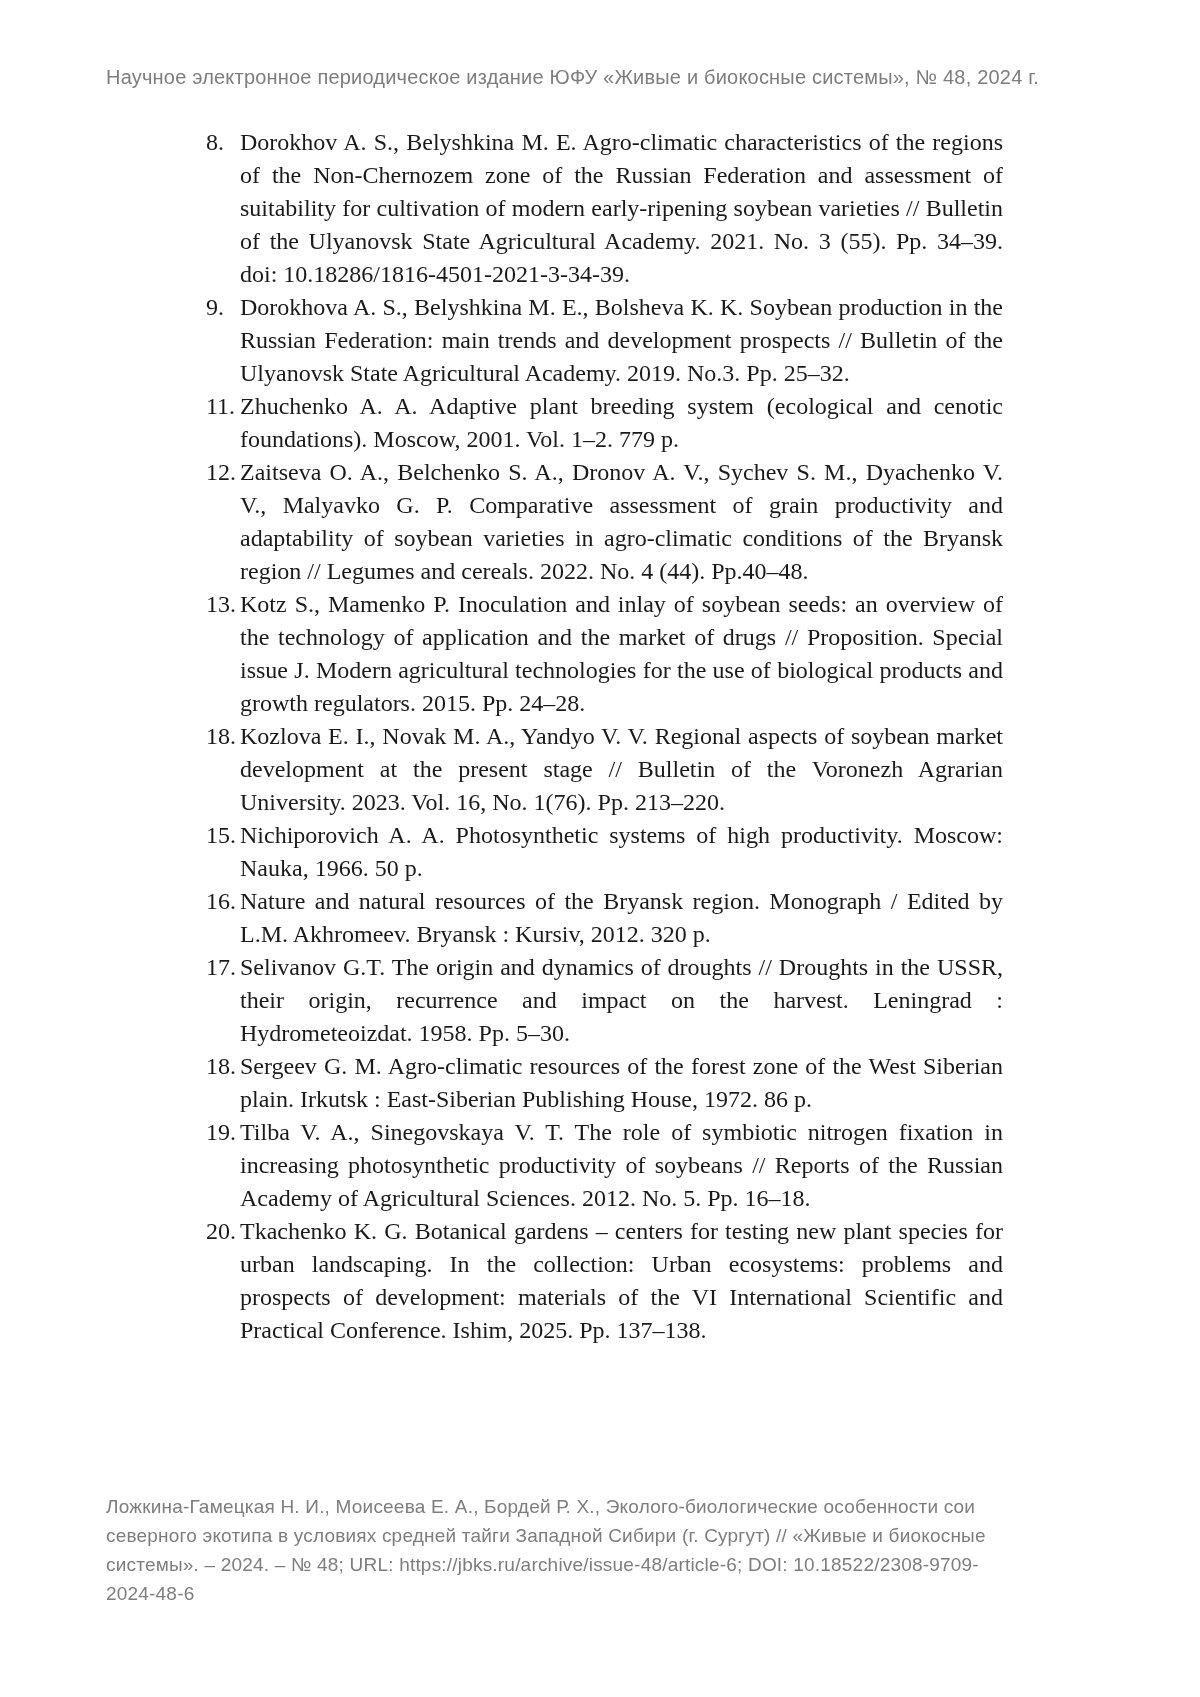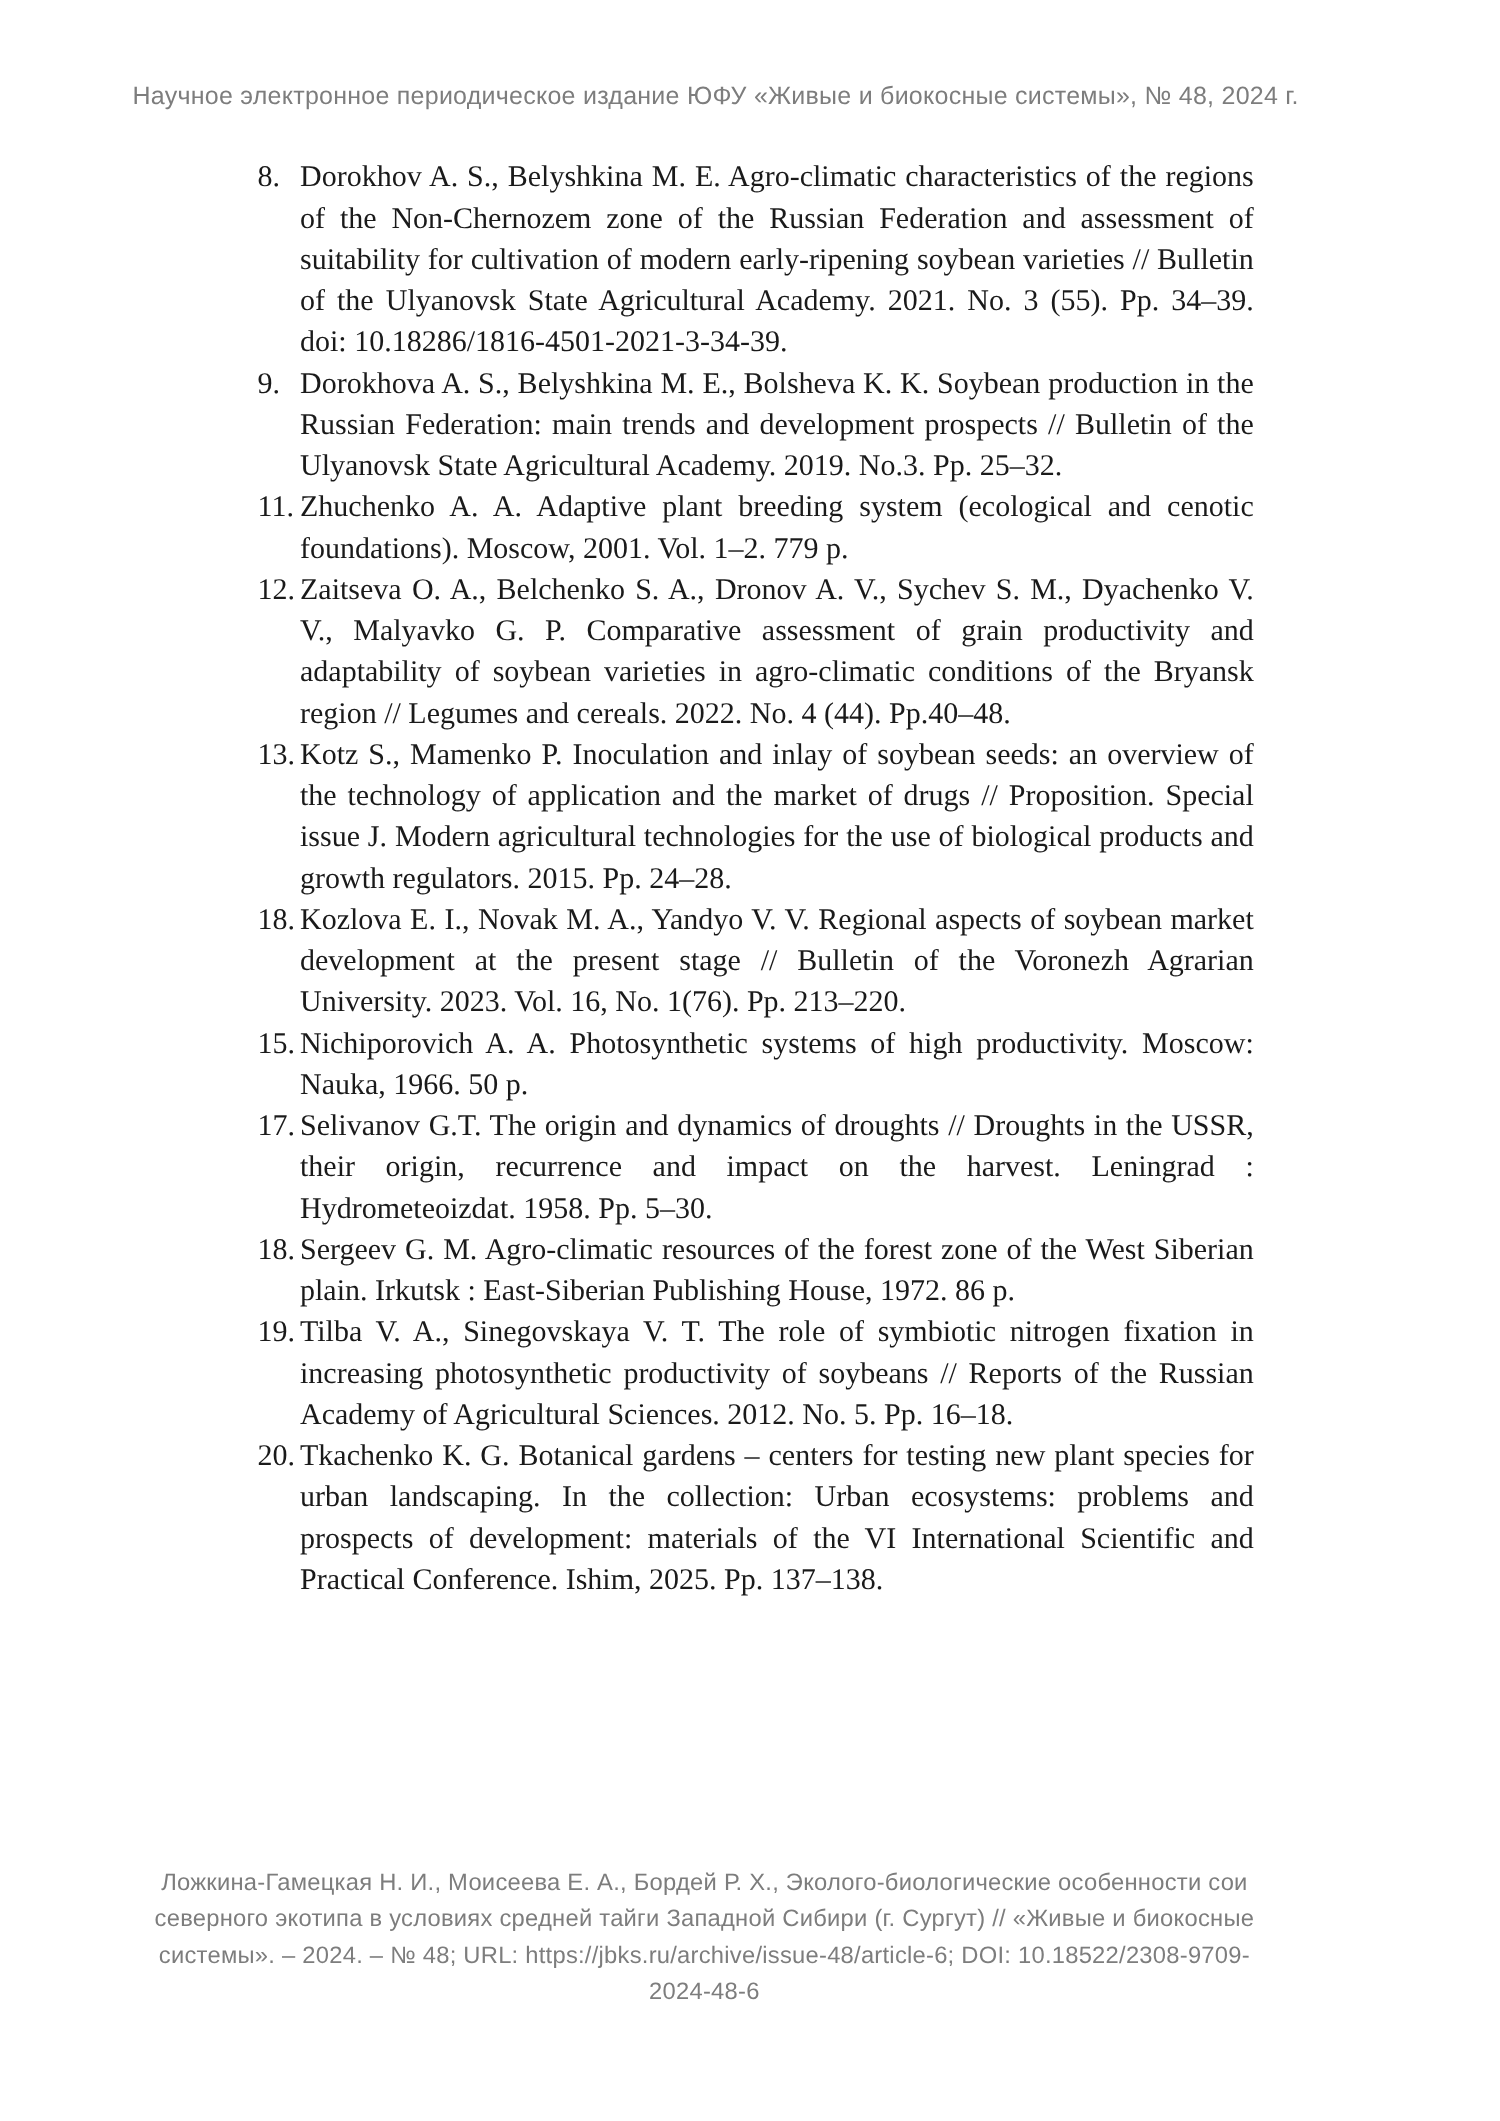--- a/index.html
+++ b/index.html
@@ -55,21 +55,20 @@
     position: absolute;
     top: 1492px;
     left: 106px;
     width: 915px;
     font-family: "Liberation Sans", "DejaVu Sans", sans-serif;
     font-size: 19px;
     line-height: 29px;
     color: #7d7d7d;
     letter-spacing: 0.2px;
     word-break: break-word;
-    text-align: center;
   }
 </style>
 </head>
 <body>
 
 <div class="page">
 
   <div class="header">Научное электронное периодическое издание ЮФУ «Живые и биокосные системы», № 48, 2024 г.</div>
 
   <ol class="refs">
@@ -95,20 +94,24 @@
   </li>
       <li class="ref">
     <span class="num">18.</span>
     <span class="txt">Kozlova E. I., Novak M. A., Yandyo V. V. Regional aspects of soybean market development at the present stage // Bulletin of the Voronezh Agrarian University. 2023. Vol. 16, No. 1(76). Pp. 213–220.</span>
   </li>
       <li class="ref">
     <span class="num">15.</span>
     <span class="txt">Nichiporovich A. A. Photosynthetic systems of high productivity. Moscow: Nauka, 1966. 50 p.</span>
   </li>
       <li class="ref">
+    <span class="num">16.</span>
+    <span class="txt">Nature and natural resources of the Bryansk region. Monograph / Edited by L.M. Akhromeev. Bryansk : Kursiv, 2012. 320 p.</span>
+  </li>
+      <li class="ref">
     <span class="num">17.</span>
     <span class="txt">Selivanov G.T. The origin and dynamics of droughts // Droughts in the USSR, their origin, recurrence and impact on the harvest. Leningrad : Hydrometeoizdat. 1958. Pp. 5–30.</span>
   </li>
       <li class="ref">
     <span class="num">18.</span>
     <span class="txt">Sergeev G. M. Agro-climatic resources of the forest zone of the West Siberian plain. Irkutsk : East-Siberian Publishing House, 1972. 86 p.</span>
   </li>
       <li class="ref">
     <span class="num">19.</span>
     <span class="txt">Tilba V. A., Sinegovskaya V. T. The role of symbiotic nitrogen fixation in increasing photosynthetic productivity of soybeans // Reports of the Russian Academy of Agricultural Sciences. 2012. No. 5. Pp. 16–18.</span>

